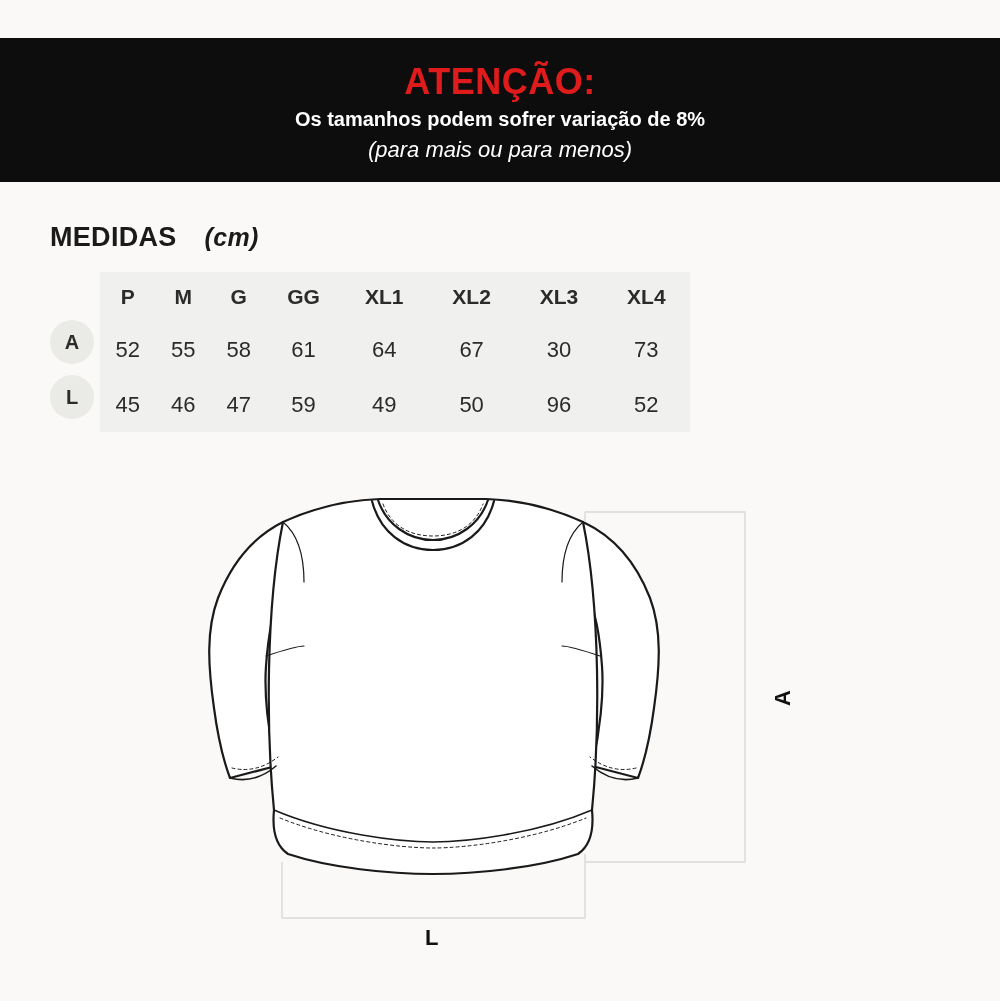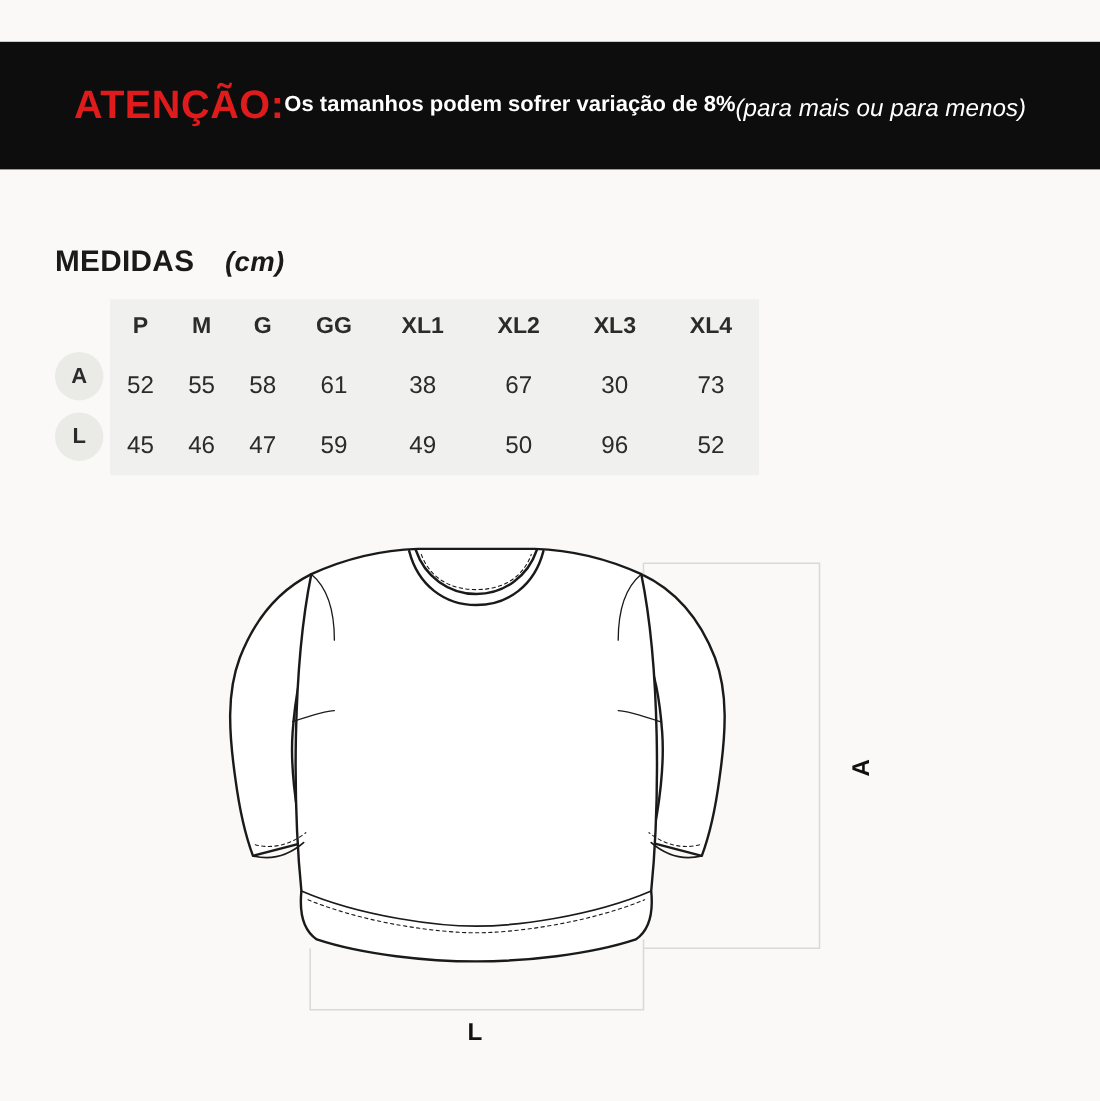--- a/index.html
+++ b/index.html
@@ -16,25 +16,25 @@
     overflow: hidden;
     position: relative;
   }
 
   
   .banner {
     position: absolute;
     left: 0;
     top: 38px;
     width: 1000px;
-    height: 116px;
+    height: 144px;
     background: #0d0d0d;
     color: #ffffff;
     display: flex;
-    flex-direction: row;
+    flex-direction: column;
     align-items: center;
     justify-content: center;
     padding-top: 4px;
   }
   .banner-title {
     color: #e01b1b;
     font-size: 36px;
     font-weight: bold;
     letter-spacing: 0.5px;
     line-height: 1.1;
@@ -161,21 +161,21 @@
       <th>XL3</th>
       <th>XL4</th>
     </tr>
   </thead>
   <tbody>
     <tr>
       <td>52</td>
       <td>55</td>
       <td>58</td>
       <td>61</td>
-      <td>38</td>
+      <td>64</td>
       <td>67</td>
       <td>30</td>
       <td>73</td>
     </tr>
     <tr>
       <td>45</td>
       <td>46</td>
       <td>47</td>
       <td>59</td>
       <td>49</td>

